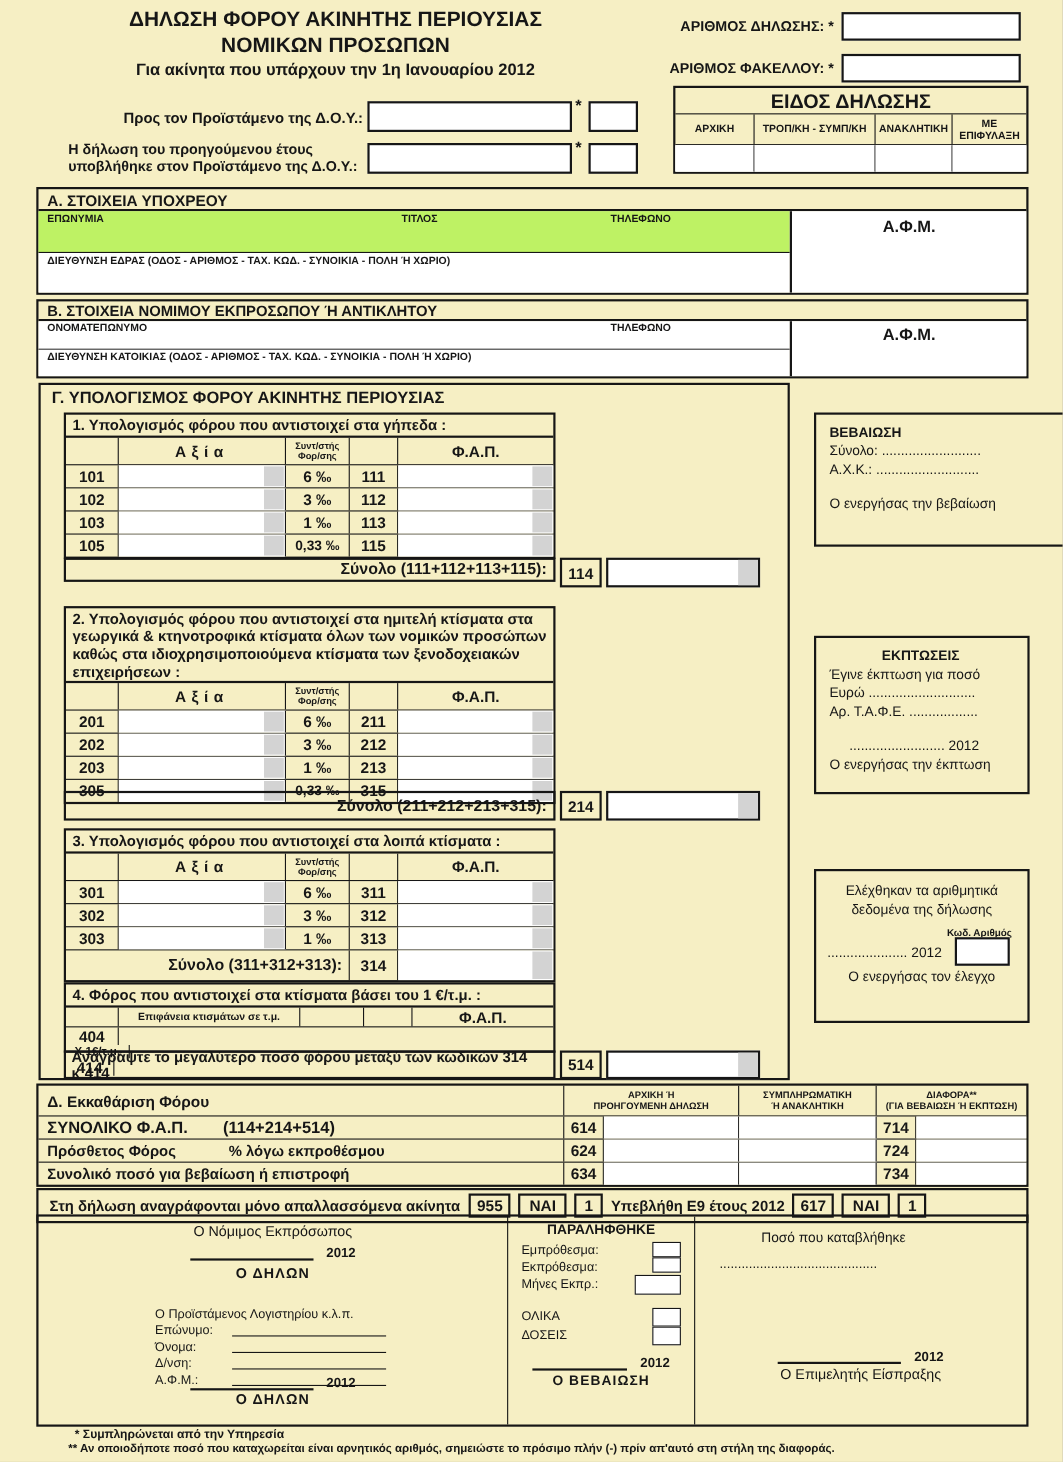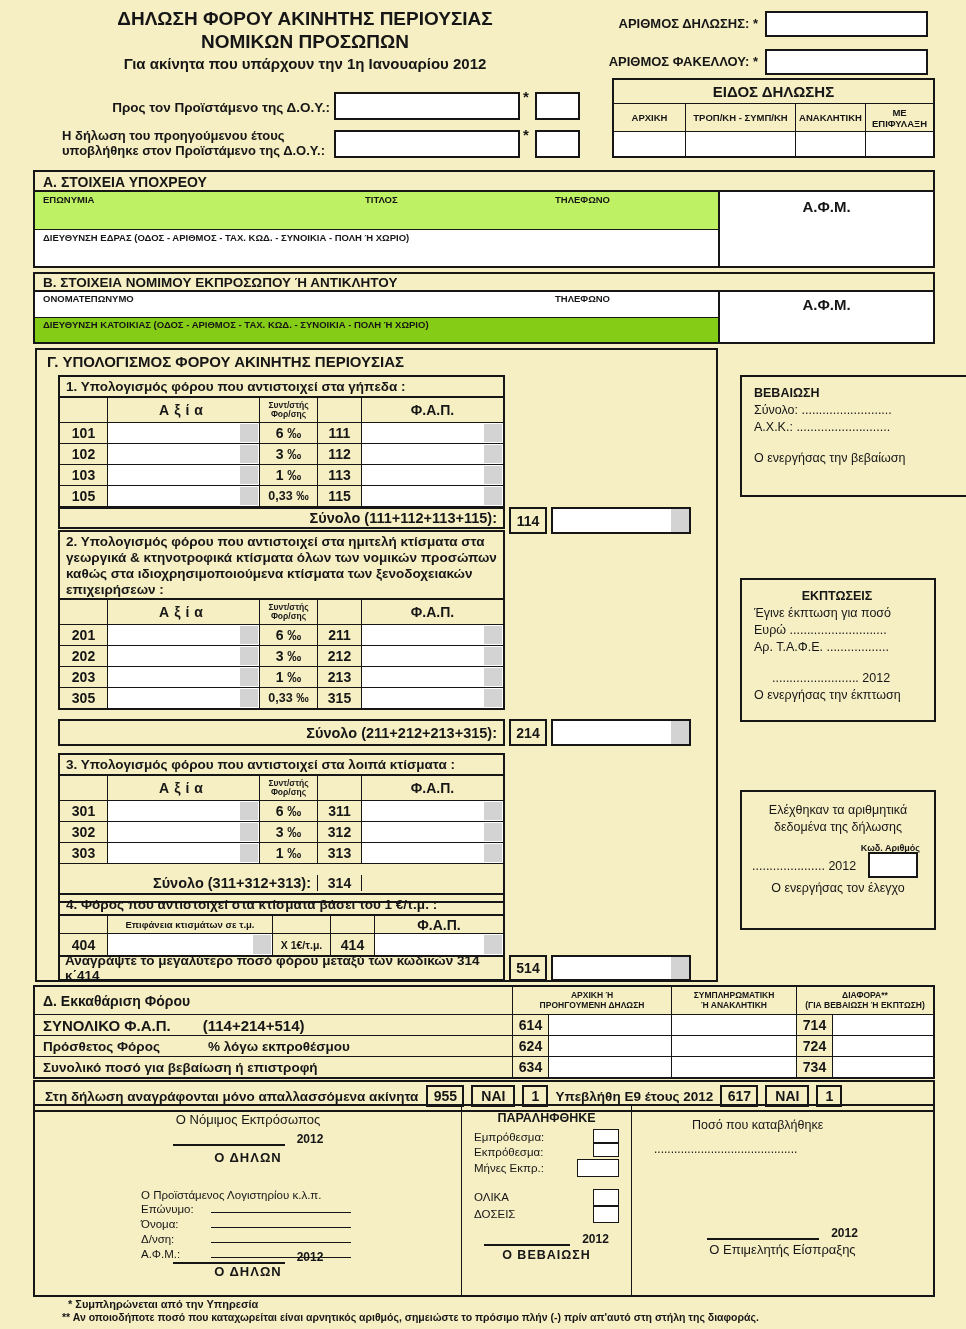--- a/index.html
+++ b/index.html
@@ -44,42 +44,42 @@
   .drow.nt { border-top:none; }
   .dc { border-right:1.5px solid #161616; display:flex; align-items:center; overflow:hidden; }
   .dc.last { border-right:none; }
   .dc.ctrd { justify-content:center; }
   .dhead2 { display:flex; flex-direction:column; align-items:center; justify-content:center;
             font-size:8.5px; line-height:9.5px; font-weight:bold; text-align:center; }
   .dfield { background:#fff; }
   
   .sigrow { display:flex; align-items:flex-end; justify-content:center; font-weight:bold; font-size:12px; }
   .sigline { display:inline-block; width:112px; border-bottom:2px solid #161616; height:11px; margin-right:12px; }
-  .frow { display:flex; align-items:flex-start; height:13px; margin-bottom:2px; font-size:11.5px; }
+  .frow { display:flex; align-items:center; height:13px; margin-bottom:2px; font-size:11.5px; }
   .flabel { width:70px; flex:none; }
   .fline { flex:none; width:140px; border-bottom:1.5px solid #161616; height:10px; }
   .chk { position:absolute; background:#fff; border:1.5px solid #161616; }
   .smalllbl { font-size:11.5px; line-height:15px; }
 </style>
 </head>
 <body>
 
 <div class="page">
 
   <div class="abs b ctr" style="left:75px;top:31px;width:460px;font-size:19px;">ΝΟΜΙΚΩΝ ΠΡΟΣΩΠΩΝ</div>
   <div class="abs b ctr" style="left:75px;top:8px;width:460px;font-size:19px;">ΔΗΛΩΣΗ ΦΟΡΟΥ ΑΚΙΝΗΤΗΣ ΠΕΡΙΟΥΣΙΑΣ</div>
   <div class="abs b ctr" style="left:75px;top:55px;width:460px;font-size:15px;">Για ακίνητα που υπάρχουν την 1η Ιανουαρίου 2012</div>
 
   <div class="abs b rt" style="left:590px;top:16px;width:168px;font-size:13px;">ΑΡΙΘΜΟΣ ΔΗΛΩΣΗΣ: *</div>
   <div class="abs wbox" style="left:765px;top:11px;width:163px;height:26px;"></div>
   <div class="abs b rt" style="left:580px;top:54px;width:178px;font-size:13px;">ΑΡΙΘΜΟΣ ΦΑΚΕΛΛΟΥ: *</div>
   <div class="abs wbox" style="left:765px;top:49px;width:163px;height:26px;"></div>
 
   <div class="abs sec" style="left:612px;top:78px;width:323px;height:80px;">
-    <div class="b ctr" style="height:24px;line-height:24px;font-size:15px;border-bottom:1.5px solid #161616;">ΕΙΔΟΣ ΔΗΛΩΣΗΣ</div>
+    <div class="b ctr" style="height:24px;line-height:24px;font-size:18px;border-bottom:1.5px solid #161616;">ΕΙΔΟΣ ΔΗΛΩΣΗΣ</div>
     <div style="display:flex;height:28px;border-bottom:1.5px solid #161616;font-size:9.5px;font-weight:bold;text-align:center;">
       <div style="width:72px;border-right:1.5px solid #161616;display:flex;align-items:center;justify-content:center;">ΑΡΧΙΚΗ</div>
       <div style="width:110px;border-right:1.5px solid #161616;display:flex;align-items:center;justify-content:center;">ΤΡΟΠ/ΚΗ - ΣΥΜΠ/ΚΗ</div>
       <div style="width:70px;border-right:1.5px solid #161616;display:flex;align-items:center;justify-content:center;">ΑΝΑΚΛΗΤΙΚΗ</div>
       <div style="flex:1;display:flex;align-items:center;justify-content:center;">ΜΕ ΕΠΙΦΥΛΑΞΗ</div>
     </div>
     <div style="display:flex;height:24px;background:#fff;">
       <div style="width:72px;border-right:1.5px solid #161616;background:#fff;"></div>
       <div style="width:110px;border-right:1.5px solid #161616;background:#fff;"></div>
       <div style="width:70px;border-right:1.5px solid #161616;background:#fff;"></div>
@@ -120,21 +120,21 @@
   </div>
 
   <div class="abs sec" style="left:33px;top:272px;width:902px;height:72px;">
     <div class="b" style="height:18px;line-height:18px;padding-left:8px;font-size:13.5px;border-bottom:2px solid #161616;">Β. ΣΤΟΙΧΕΙΑ ΝΟΜΙΜΟΥ ΕΚΠΡΟΣΩΠΟΥ Ή ΑΝΤΙΚΛΗΤΟΥ</div>
     <div style="display:flex;height:50px;">
       <div style="flex:1;display:flex;flex-direction:column;">
         <div class="rel" style="height:26px;background:#fff;border-bottom:1.5px solid #161616;">
           <span class="abs b" style="left:8px;top:1px;font-size:9.5px;">ΟΝΟΜΑΤΕΠΩΝΥΜΟ</span>
           <span class="abs b" style="left:520px;top:1px;font-size:9.5px;">ΤΗΛΕΦΩΝΟ</span>
         </div>
-        <div class="rel" style="flex:1;background:#84cc16;">
+        <div class="rel" style="flex:1;background:#ffffff;">
           <span class="abs b" style="left:8px;top:1px;font-size:9.5px;">ΔΙΕΥΘΥΝΣΗ ΚΑΤΟΙΚΙΑΣ (ΟΔΟΣ - ΑΡΙΘΜΟΣ - ΤΑΧ. ΚΩΔ. - ΣΥΝΟΙΚΙΑ - ΠΟΛΗ Ή ΧΩΡΙΟ)</span>
         </div>
       </div>
       <div class="rel" style="width:215px;background:#fff;border-left:2px solid #161616;">
         <div class="b ctr" style="padding-top:4px;font-size:15px;">Α.Φ.Μ.</div>
       </div>
     </div>
   </div>
 
   <div class="abs sec" style="left:35px;top:348px;width:683px;height:634px;">
@@ -179,21 +179,21 @@
       <div class="cc w-val striped"></div>
       <div class="cc w-rate" style="font-size:12.5px;">0,33 ‰</div>
       <div class="cc w-fapc">115</div>
       <div class="cc w-fap last striped"></div>
     </div>
   </div>
   <div class="total-strip" style="left:58px;top:507px;width:447px;height:22px;">Σύνολο (111+112+113+115):</div>
   <div class="codebox" style="left:509px;top:507px;width:38px;height:27px;">114</div>
   <div class="fieldbox striped" style="left:551px;top:507px;width:140px;height:27px;"></div>
 
-  <div class="ctab" style="left:58px;top:530px;width:447px;">
+  <div class="ctab" style="left:58px;top:551px;width:447px;">
     <div class="ctab-title" style="height:68px;">2. Υπολογισμός φόρου που αντιστοιχεί στα ημιτελή κτίσματα στα γεωργικά &amp; κτηνοτροφικά κτίσματα όλων των νομικών προσώπων καθώς στα ιδιοχρησιμοποιούμενα κτίσματα των ξενοδοχειακών επιχειρήσεων :</div>
     <div class="crow head nt">
       <div class="cc w-code"></div>
       <div class="cc w-val axia">Αξία</div>
       <div class="cc w-rate ratehead">
         <div>Συντ/στής</div>
           <div>Φορ/σης</div>
       </div>
       <div class="cc w-fapc"></div>
       <div class="cc w-fap last">Φ.Α.Π.</div>
@@ -257,37 +257,37 @@
       <div class="cc w-fapc">312</div>
       <div class="cc w-fap last striped"></div>
     </div>
     <div class="crow">
       <div class="cc w-code">303</div>
       <div class="cc w-val striped"></div>
       <div class="cc w-rate">1 ‰</div>
       <div class="cc w-fapc">313</div>
       <div class="cc w-fap last striped"></div>
     </div>
-    <div class="crow" style="height:38px;align-items:center;">
+    <div class="crow" style="height:28px;">
       <div class="cc" style="width:258px;justify-content:flex-end;padding-right:6px;border-right:1.5px solid #161616;font-size:14.5px;">Σύνολο (311+312+313):</div>
       <div class="cc w-fapc">314</div>
       <div class="cc w-fap last striped"></div>
     </div>
   </div>
 
   <div class="ctab" style="left:58px;top:893px;width:447px;">
     <div class="ctab-title">4. Φόρος που αντιστοιχεί στα κτίσματα βάσει του 1 €/τ.μ. :</div>
     <div class="crow nt" style="height:17px;">
       <div class="cc w-code"></div>
       <div class="cc" style="width:165px;flex:none;font-size:9.5px;border-right:1.5px solid #161616;">Επιφάνεια κτισμάτων σε τ.μ.</div>
       <div class="cc" style="width:58px;flex:none;border-right:1.5px solid #161616;"></div>
       <div class="cc w-fapc"></div>
       <div class="cc w-fap last">Φ.Α.Π.</div>
     </div>
-    <div class="crow" style="height:22px;">
+    <div class="crow" style="height:22px;flex-direction:column;">
       <div class="cc w-code">404</div>
       <div class="cc striped" style="width:165px;flex:none;border-right:1.5px solid #161616;"></div>
       <div class="cc" style="width:58px;flex:none;font-size:10.5px;border-right:1.5px solid #161616;">Χ 1€/τ.μ.</div>
       <div class="cc w-fapc">414</div>
       <div class="cc w-fap last striped"></div>
     </div>
   </div>
   <div class="total-strip" style="left:58px;top:955px;width:447px;height:26px;justify-content:flex-start;padding-left:5px;font-size:13.5px;">Αναγράψτε το μεγαλύτερο ποσό φόρου μεταξύ των κωδικών 314 κ΄414</div>
   <div class="codebox" style="left:509px;top:955px;width:38px;height:26px;">514</div>
   <div class="fieldbox striped" style="left:551px;top:955px;width:140px;height:26px;"></div>

